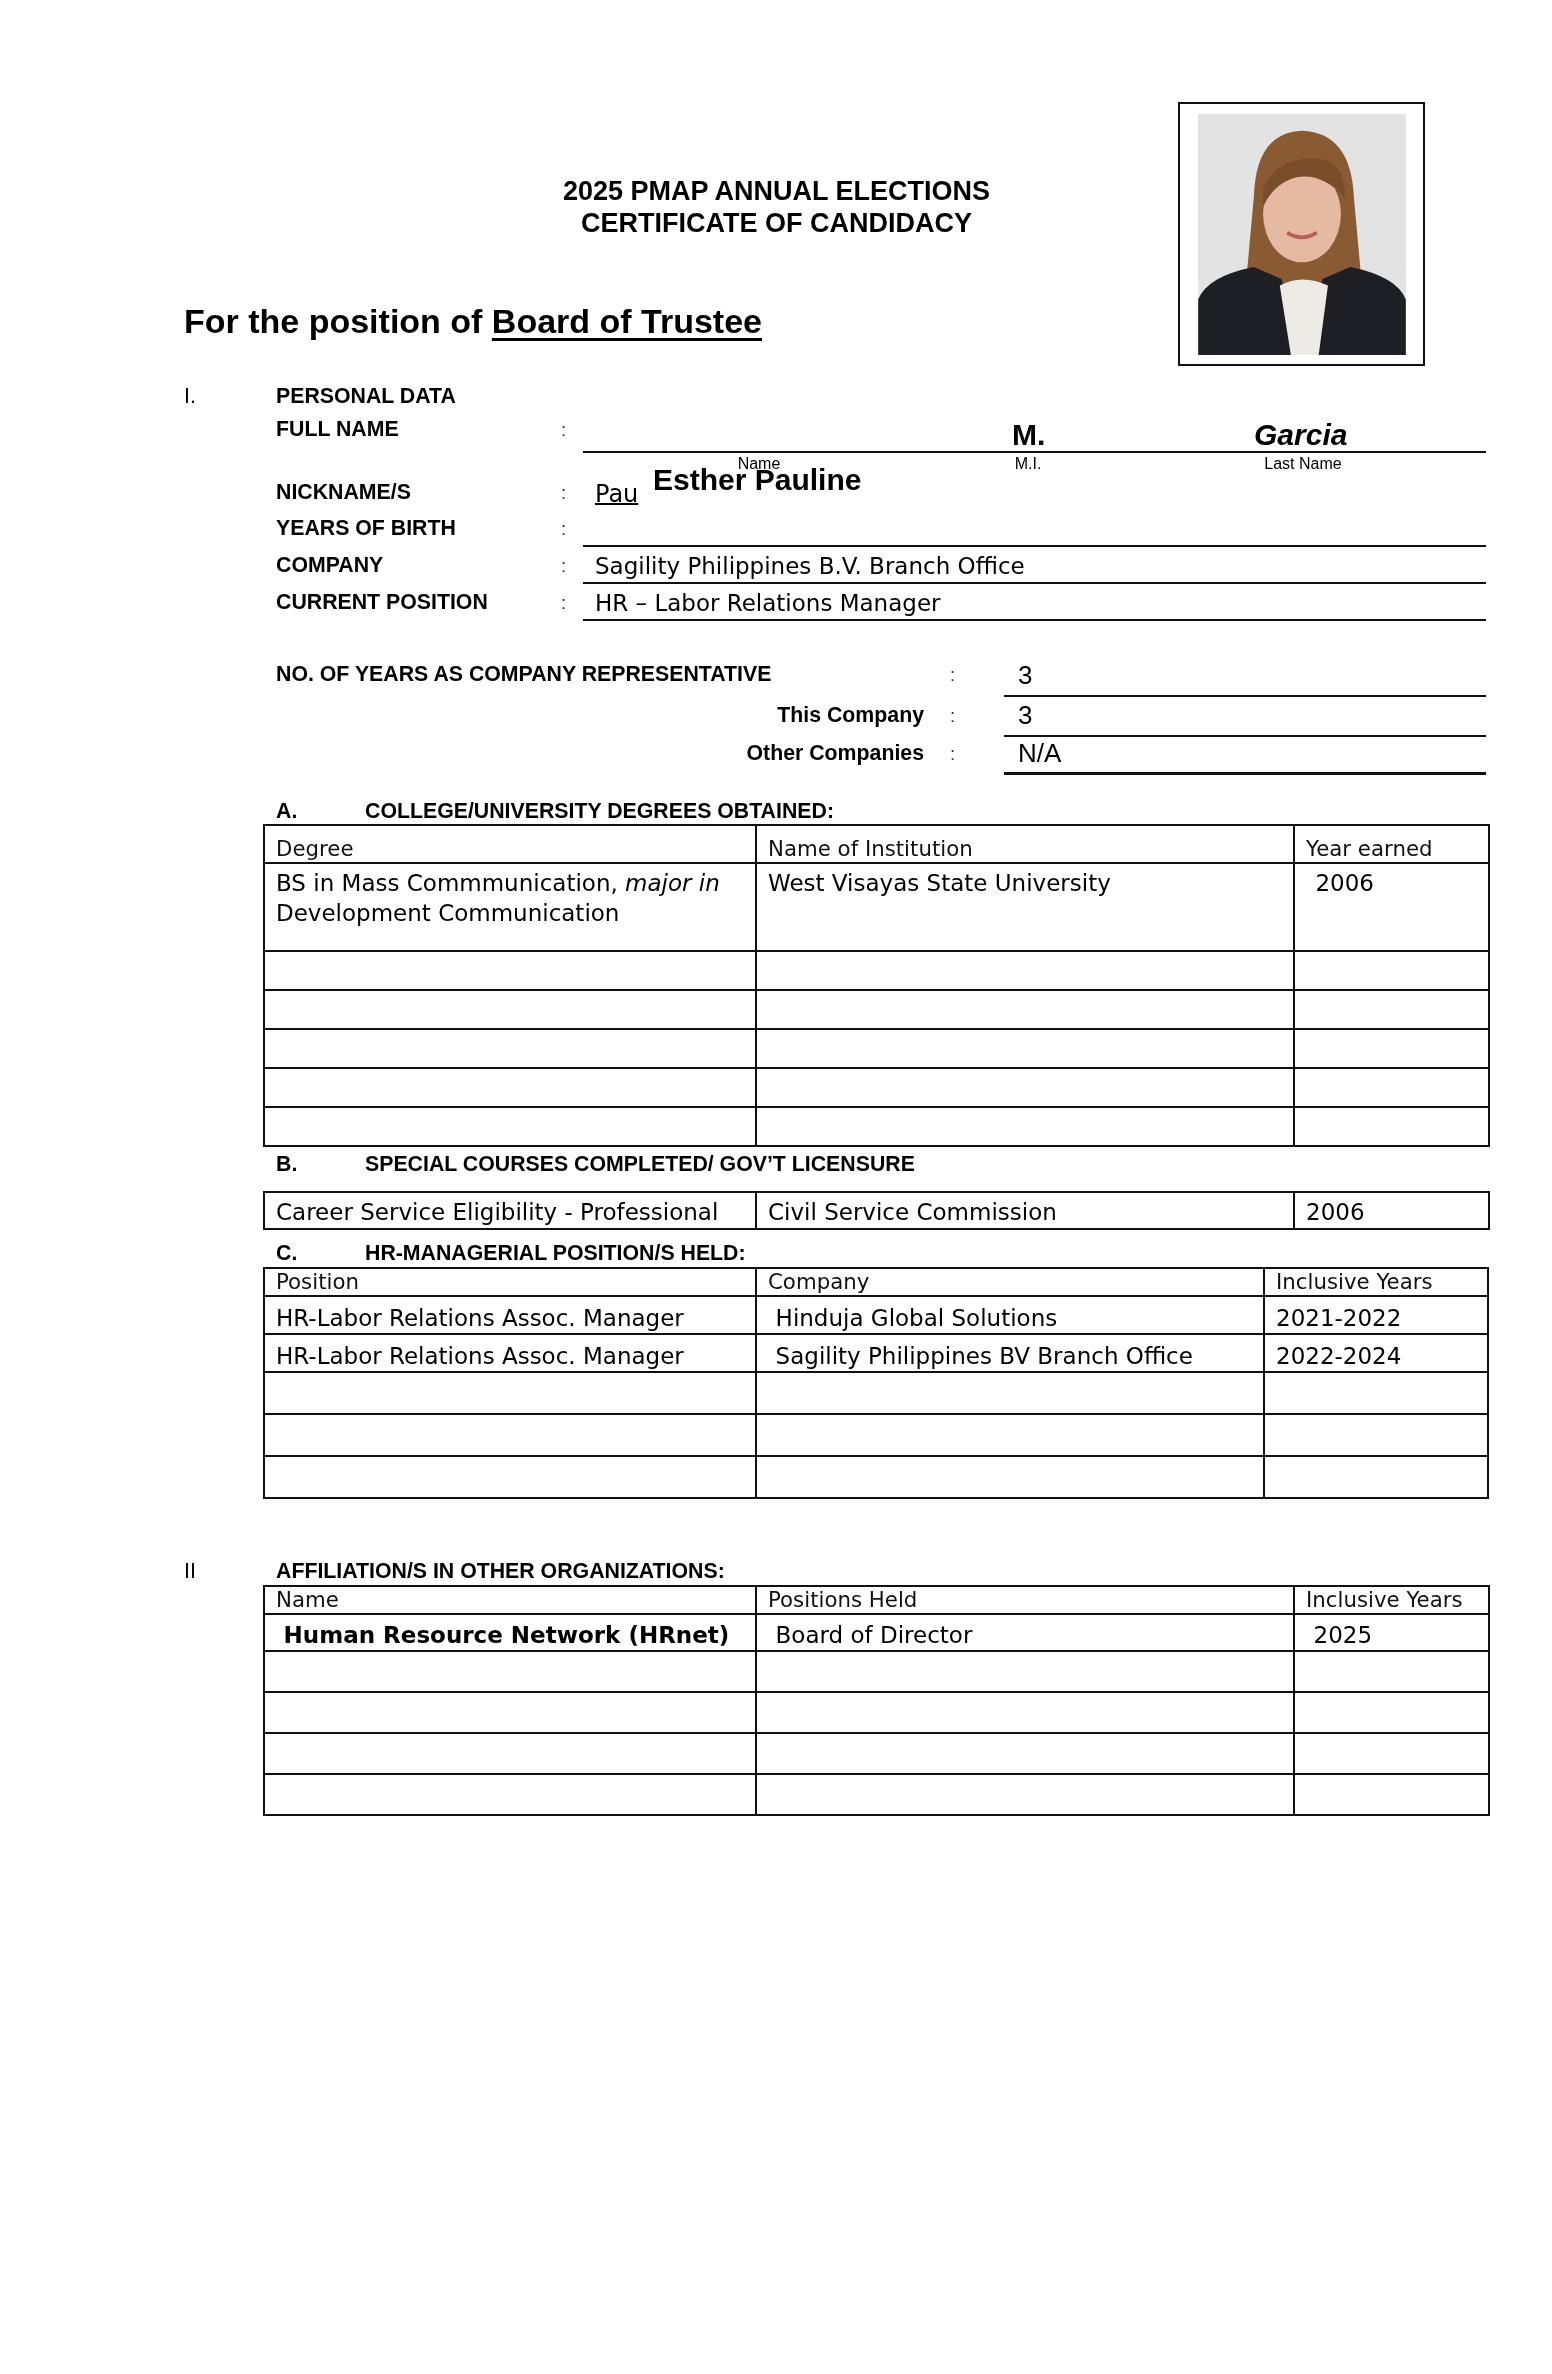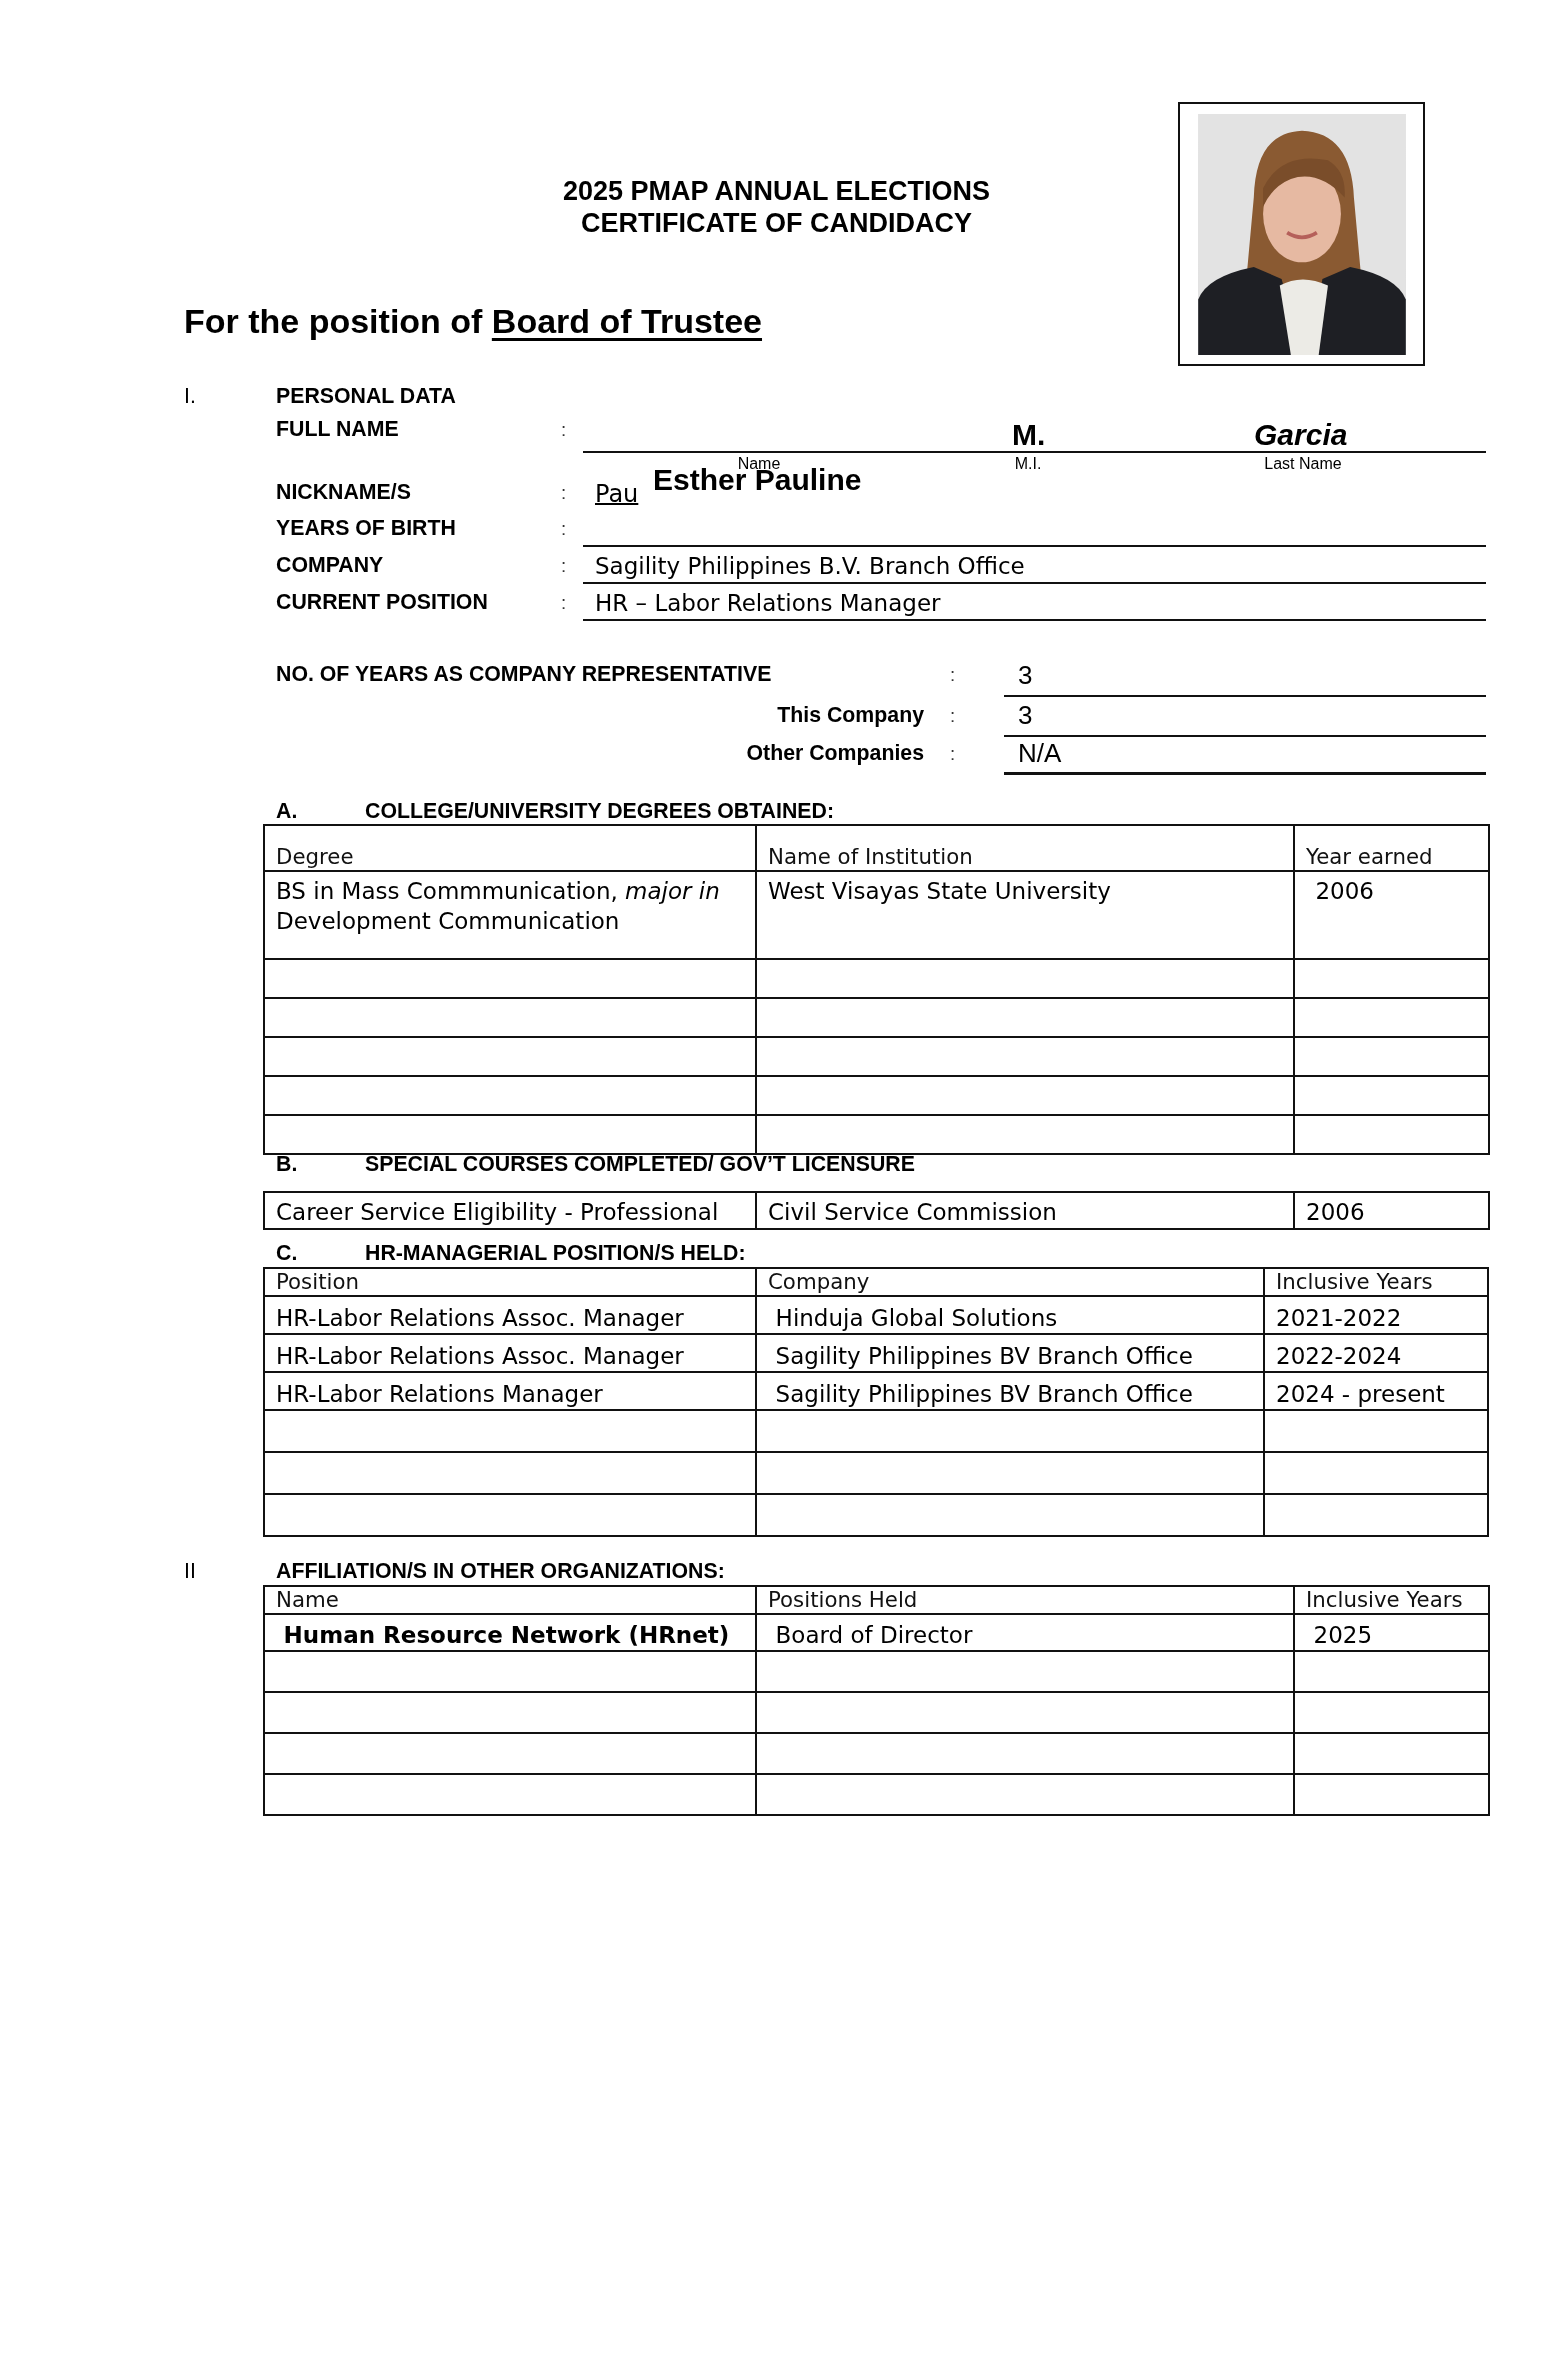--- a/index.html
+++ b/index.html
@@ -20,21 +20,21 @@
   .colon { left: 561px; font-size: 18.6px; color: #333; }
   .fld { font-size: 24px; white-space: nowrap; }
   .line { height: 0; border-top: 2.8px solid #111; }
   .sublbl { font-size: 16px; text-align: center; width: 186px; }
 
   .years-lbl { font-size: 21.3px; font-weight: bold; white-space: nowrap; text-align: right; }
   .yval { left: 1018px; font-size: 26px; }
 
   table.grid { position: absolute; border-collapse: collapse; table-layout: fixed; }
   table.grid td { border: 2.8px solid #111; padding: 0 11px; vertical-align: top; font-size: 23px; line-height: 30px; overflow: hidden; white-space: nowrap; }
-  table.grid td.hd { font-size: 21.3px; line-height: 26px; padding-top: 18px; color: #111; }
+  table.grid td.hd { font-size: 21.3px; line-height: 26px; padding-top: 10px; color: #111; }
   table.grid td.wrap { white-space: normal; }
   .ital { font-style: italic; }
 </style>
 </head>
 <body>
 
 <div class="abs hdr arial" style="top:176px;">2025 PMAP ANNUAL ELECTIONS</div>
 <div class="abs hdr arial" style="top:208px;">CERTIFICATE OF CANDIDACY</div>
 
 <div class="abs pos-title arial">
@@ -184,25 +184,20 @@
   <tr style="height:38px;">
     <td style="padding-top:5.6px;">HR-Labor Relations Assoc. Manager</td>
     <td style="padding-top:5.6px; padding-left:18.6px;">Hinduja Global Solutions</td>
     <td style="padding-top:5.6px;">2021-2022</td>
   </tr>
   <tr style="height:38px;">
     <td style="padding-top:5.6px;">HR-Labor Relations Assoc. Manager</td>
     <td style="padding-top:5.6px; padding-left:18.6px;">Sagility Philippines BV Branch Office</td>
     <td style="padding-top:5.6px;">2022-2024</td>
   </tr>
-  <tr style="height:38px;">
-    <td style="padding-top:5.6px;">HR-Labor Relations Manager</td>
-    <td style="padding-top:5.6px; padding-left:18.6px;">Sagility Philippines BV Branch Office</td>
-    <td style="padding-top:5.6px;">2024 - present</td>
-  </tr>
   <tr style="height:42px;">
         <td></td>
         <td></td>
         <td></td>
       </tr>
   <tr style="height:42px;">
         <td></td>
         <td></td>
         <td></td>
       </tr>

